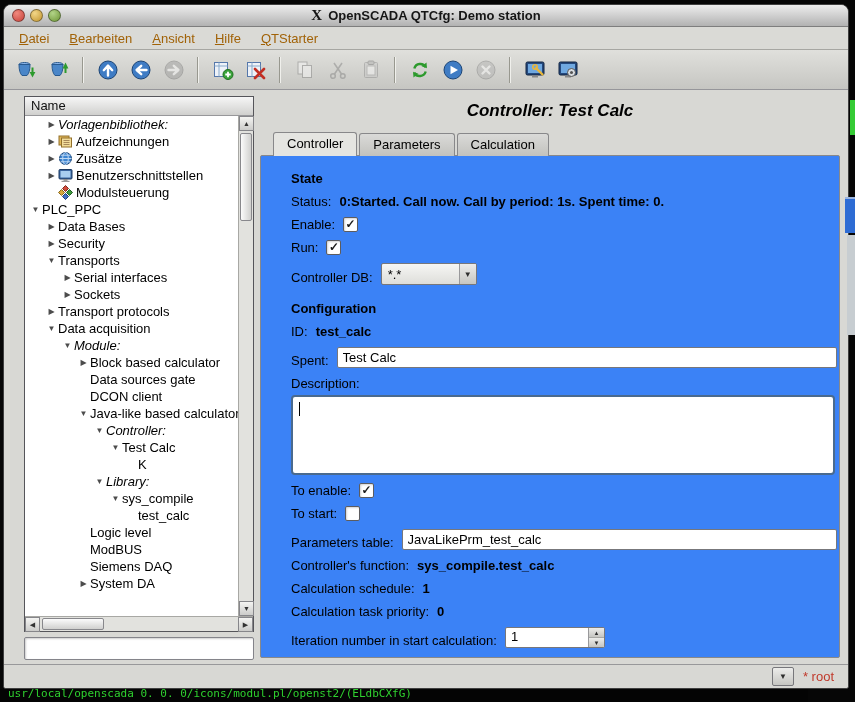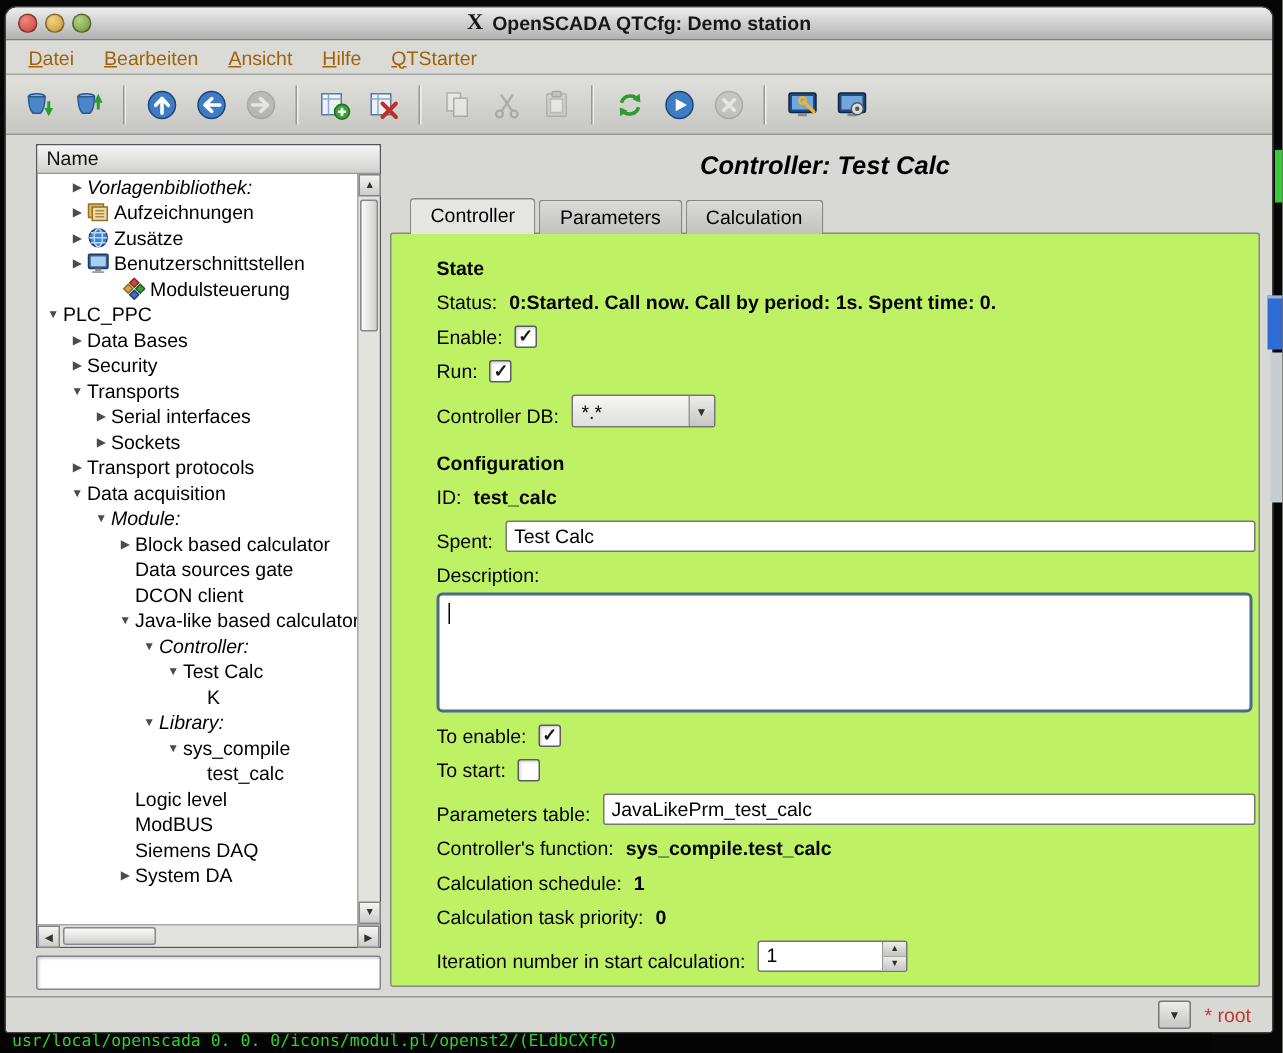--- a/index.html
+++ b/index.html
@@ -59,21 +59,21 @@
   .spacer{flex:1}
   .left-input{height:23px;margin-top:5px;background:#fff;border:1px solid #84848a;border-radius:2px;
               box-shadow:inset 1px 1px 2px rgba(0,0,0,.2);font:13px "Liberation Sans",sans-serif;padding:0 4px;width:100%}
 
   .right-panel{flex:1;display:flex;flex-direction:column;padding:2px 8px 6px 3px;min-width:0}
   .panel-title{text-align:center;font-size:17px;font-weight:bold;font-style:italic;margin:9px 0 10px}
   .tabbar{display:flex;padding-left:13px;position:relative;z-index:2}
   .tab{height:23px;padding:3px 13px 0;font-size:13px;border:1px solid #88888a;border-bottom:none;
        border-radius:3px 3px 0 0;background:linear-gradient(#dadad8,#c2c2be);margin-right:2px;position:relative;top:2px}
   .tab.active{background:#e5e5e1;top:1px;height:24px;z-index:3;font-weight:normal}
-  .frame{flex:1;border:1px solid #88888a;border-radius:2px;background:#bef264;margin-top:0;
+  .frame{flex:1;border:1px solid #88888a;border-radius:2px;background:#3b82f6;margin-top:0;
          padding:12px 2px 6px 30px;min-height:0;position:relative}
 
   .heading{font-weight:bold;font-size:13px;margin:3px 0 8px}
   .row{display:flex;align-items:flex-end;margin-bottom:8px;font-size:13px}
   .row .lab{margin-right:8px;flex:0 0 auto}
   .bold{font-weight:bold}
   .grow{flex:1}
   .mt{margin-top:16px}
 
   .cb{width:15px;height:15px;background:#fff;border:1px solid #5c5c60;border-radius:2px;
@@ -324,21 +324,21 @@
                 <span class="ticon">
                   <svg width="15" height="15" viewBox="0 0 15 15">
                     <rect x="1" y="1.5" width="13" height="9.5" rx="1" fill="#39649e" stroke="#1c3a62"></rect>
                     <rect x="2.5" y="3" width="10" height="6.5" fill="#a8cef0"></rect>
                     <rect x="5.5" y="11" width="4" height="1.8" fill="#8a8a8a"></rect>
                     <rect x="3.5" y="12.8" width="8" height="1.2" fill="#9a9a9a"></rect>
                   </svg>
                 </span>
                 <span class="lbl">Benutzerschnittstellen</span>
               </div>
-              <div class="tree-row" style="padding-left: 20px; margin-left: 24px;">
+              <div class="tree-row" style="padding-left: 20px;">
                 <span class="arrow"></span>
                 <span class="ticon">
                   <svg width="15" height="15" viewBox="0 0 15 15">
                     <path d="M7.5 0.5 L10.5 3.5 7.5 6.5 4.5 3.5 Z" fill="#cf4a3a" stroke="#7e2a1e"></path>
                     <path d="M3.5 4.5 L6.5 7.5 3.5 10.5 0.5 7.5 Z" fill="#d8a83a" stroke="#8a6a1e"></path>
                     <path d="M11.5 4.5 L14.5 7.5 11.5 10.5 8.5 7.5 Z" fill="#3f9a3f" stroke="#1e5e1e"></path>
                     <path d="M7.5 8.5 L10.5 11.5 7.5 14.5 4.5 11.5 Z" fill="#3f6fc4" stroke="#1c3a76"></path>
                   </svg>
                 </span>
                 <span class="lbl">Modulsteuerung</span>

